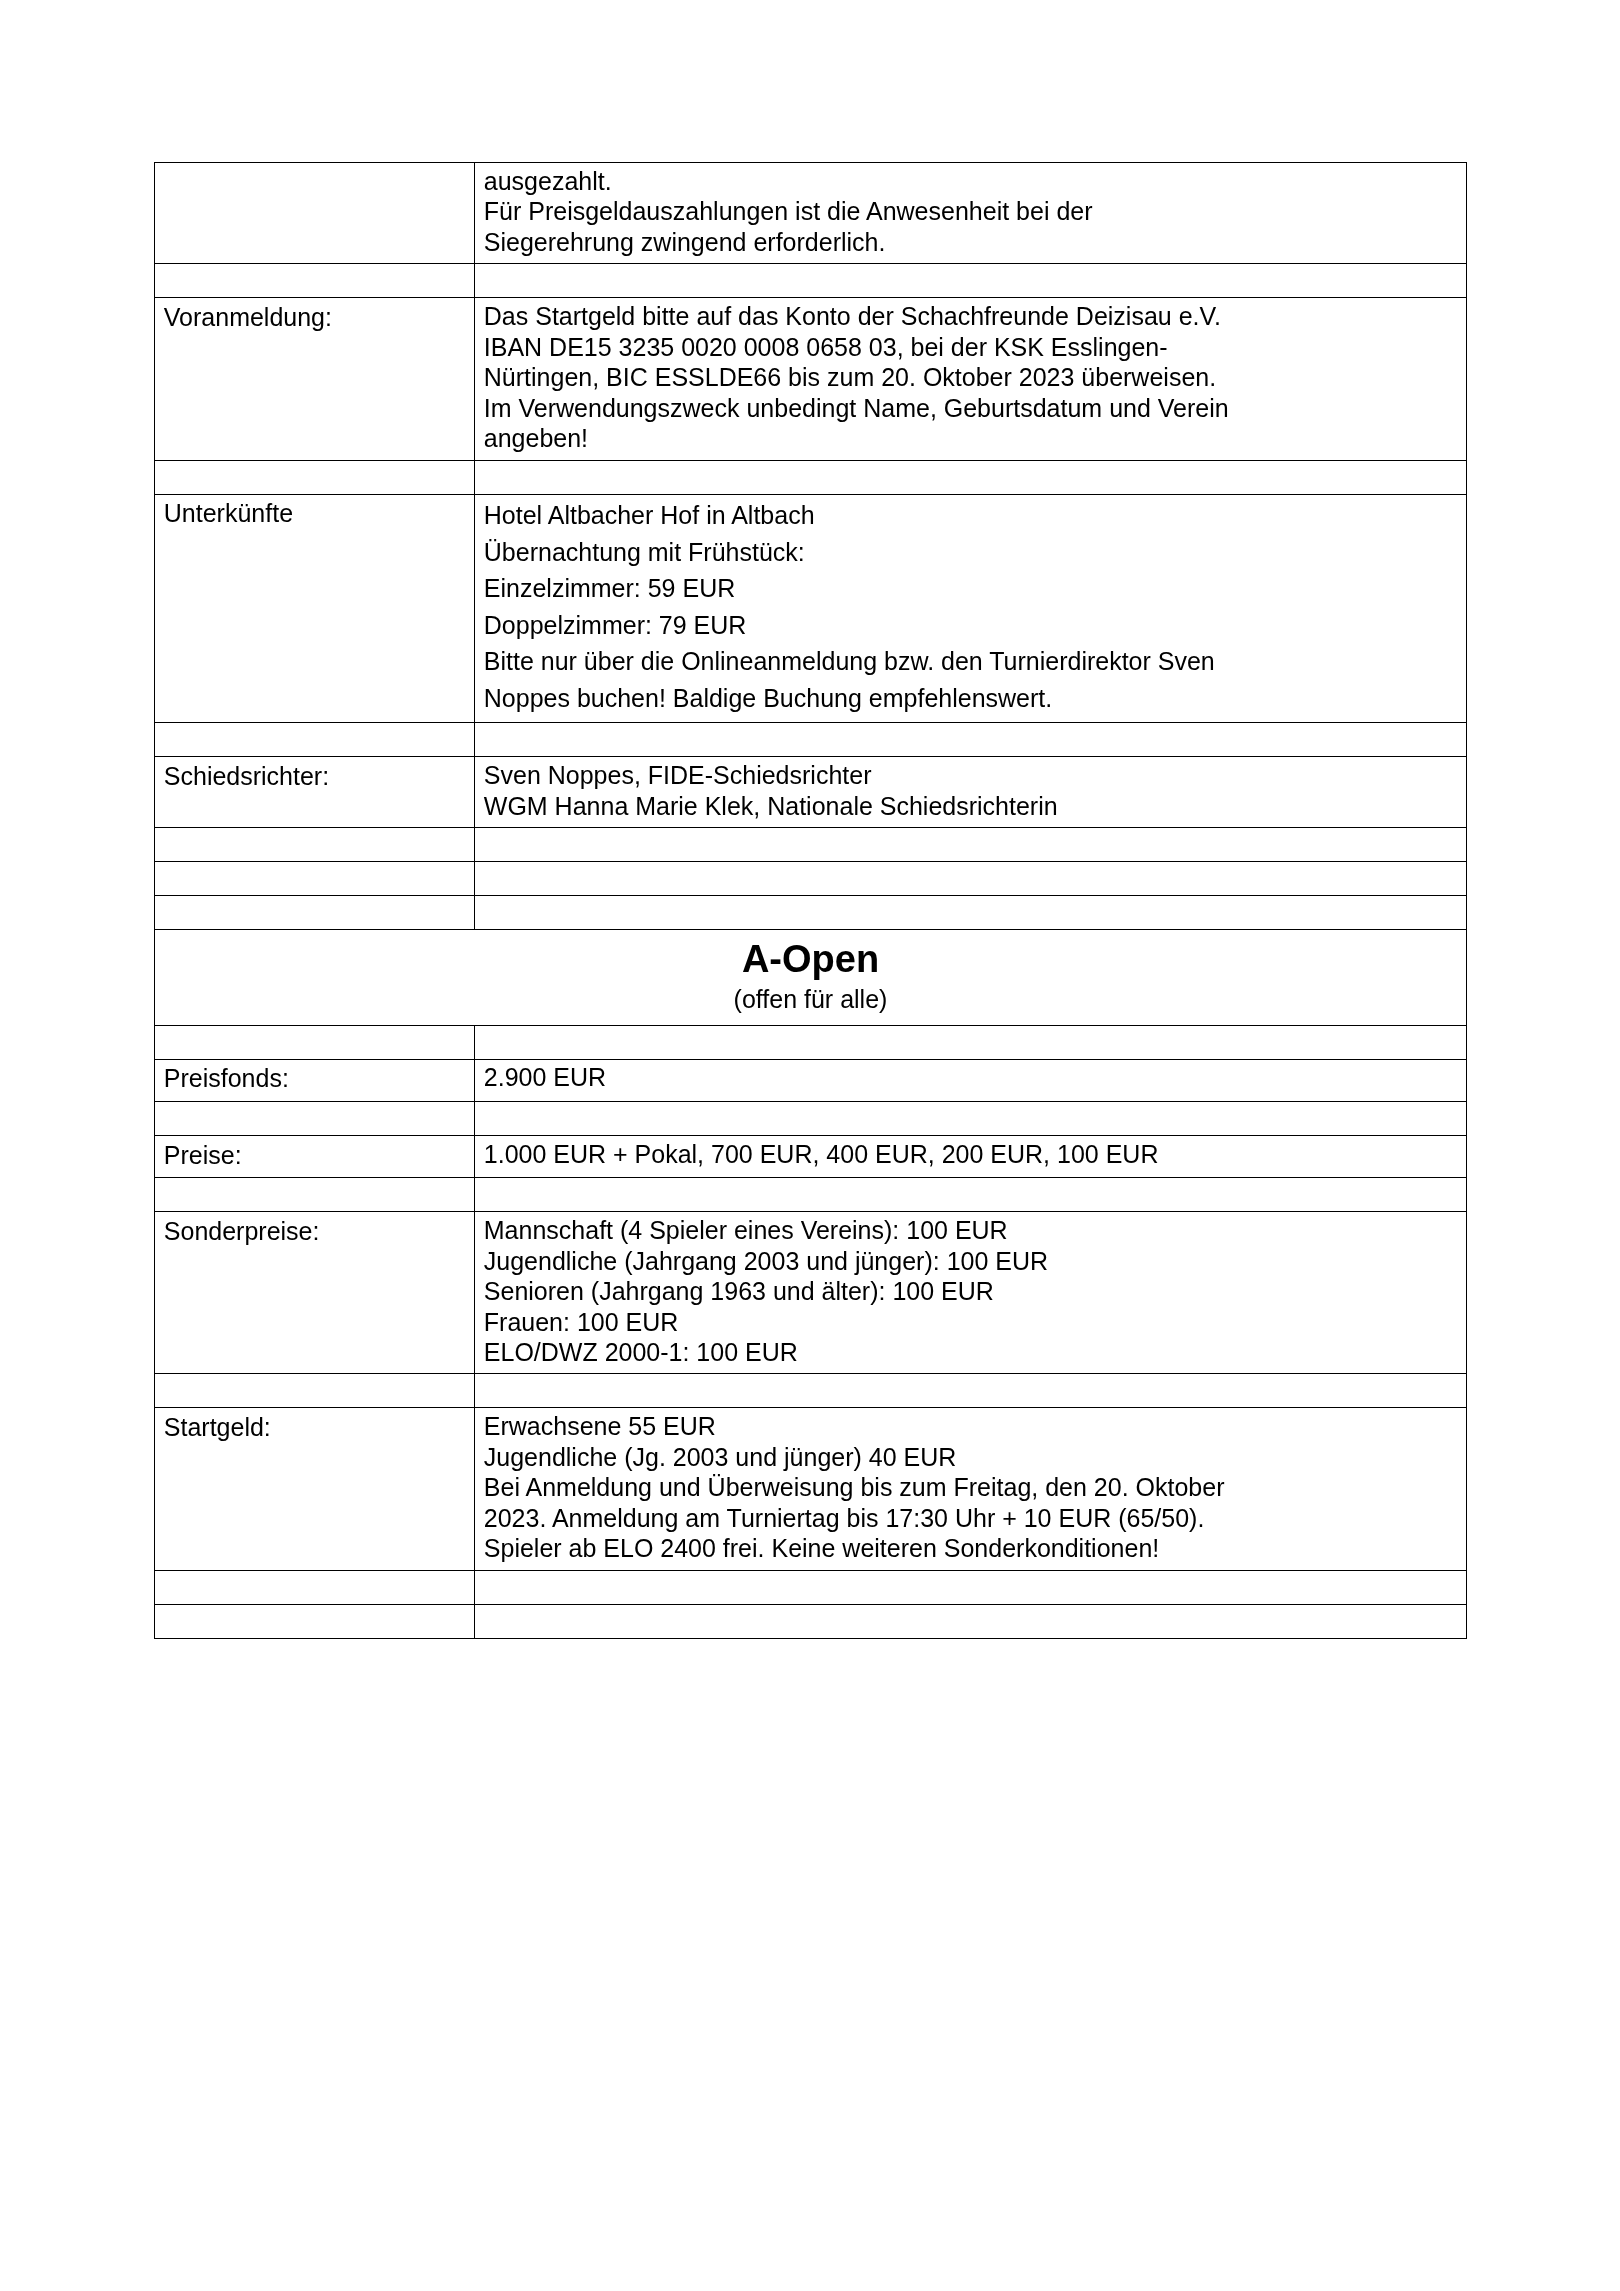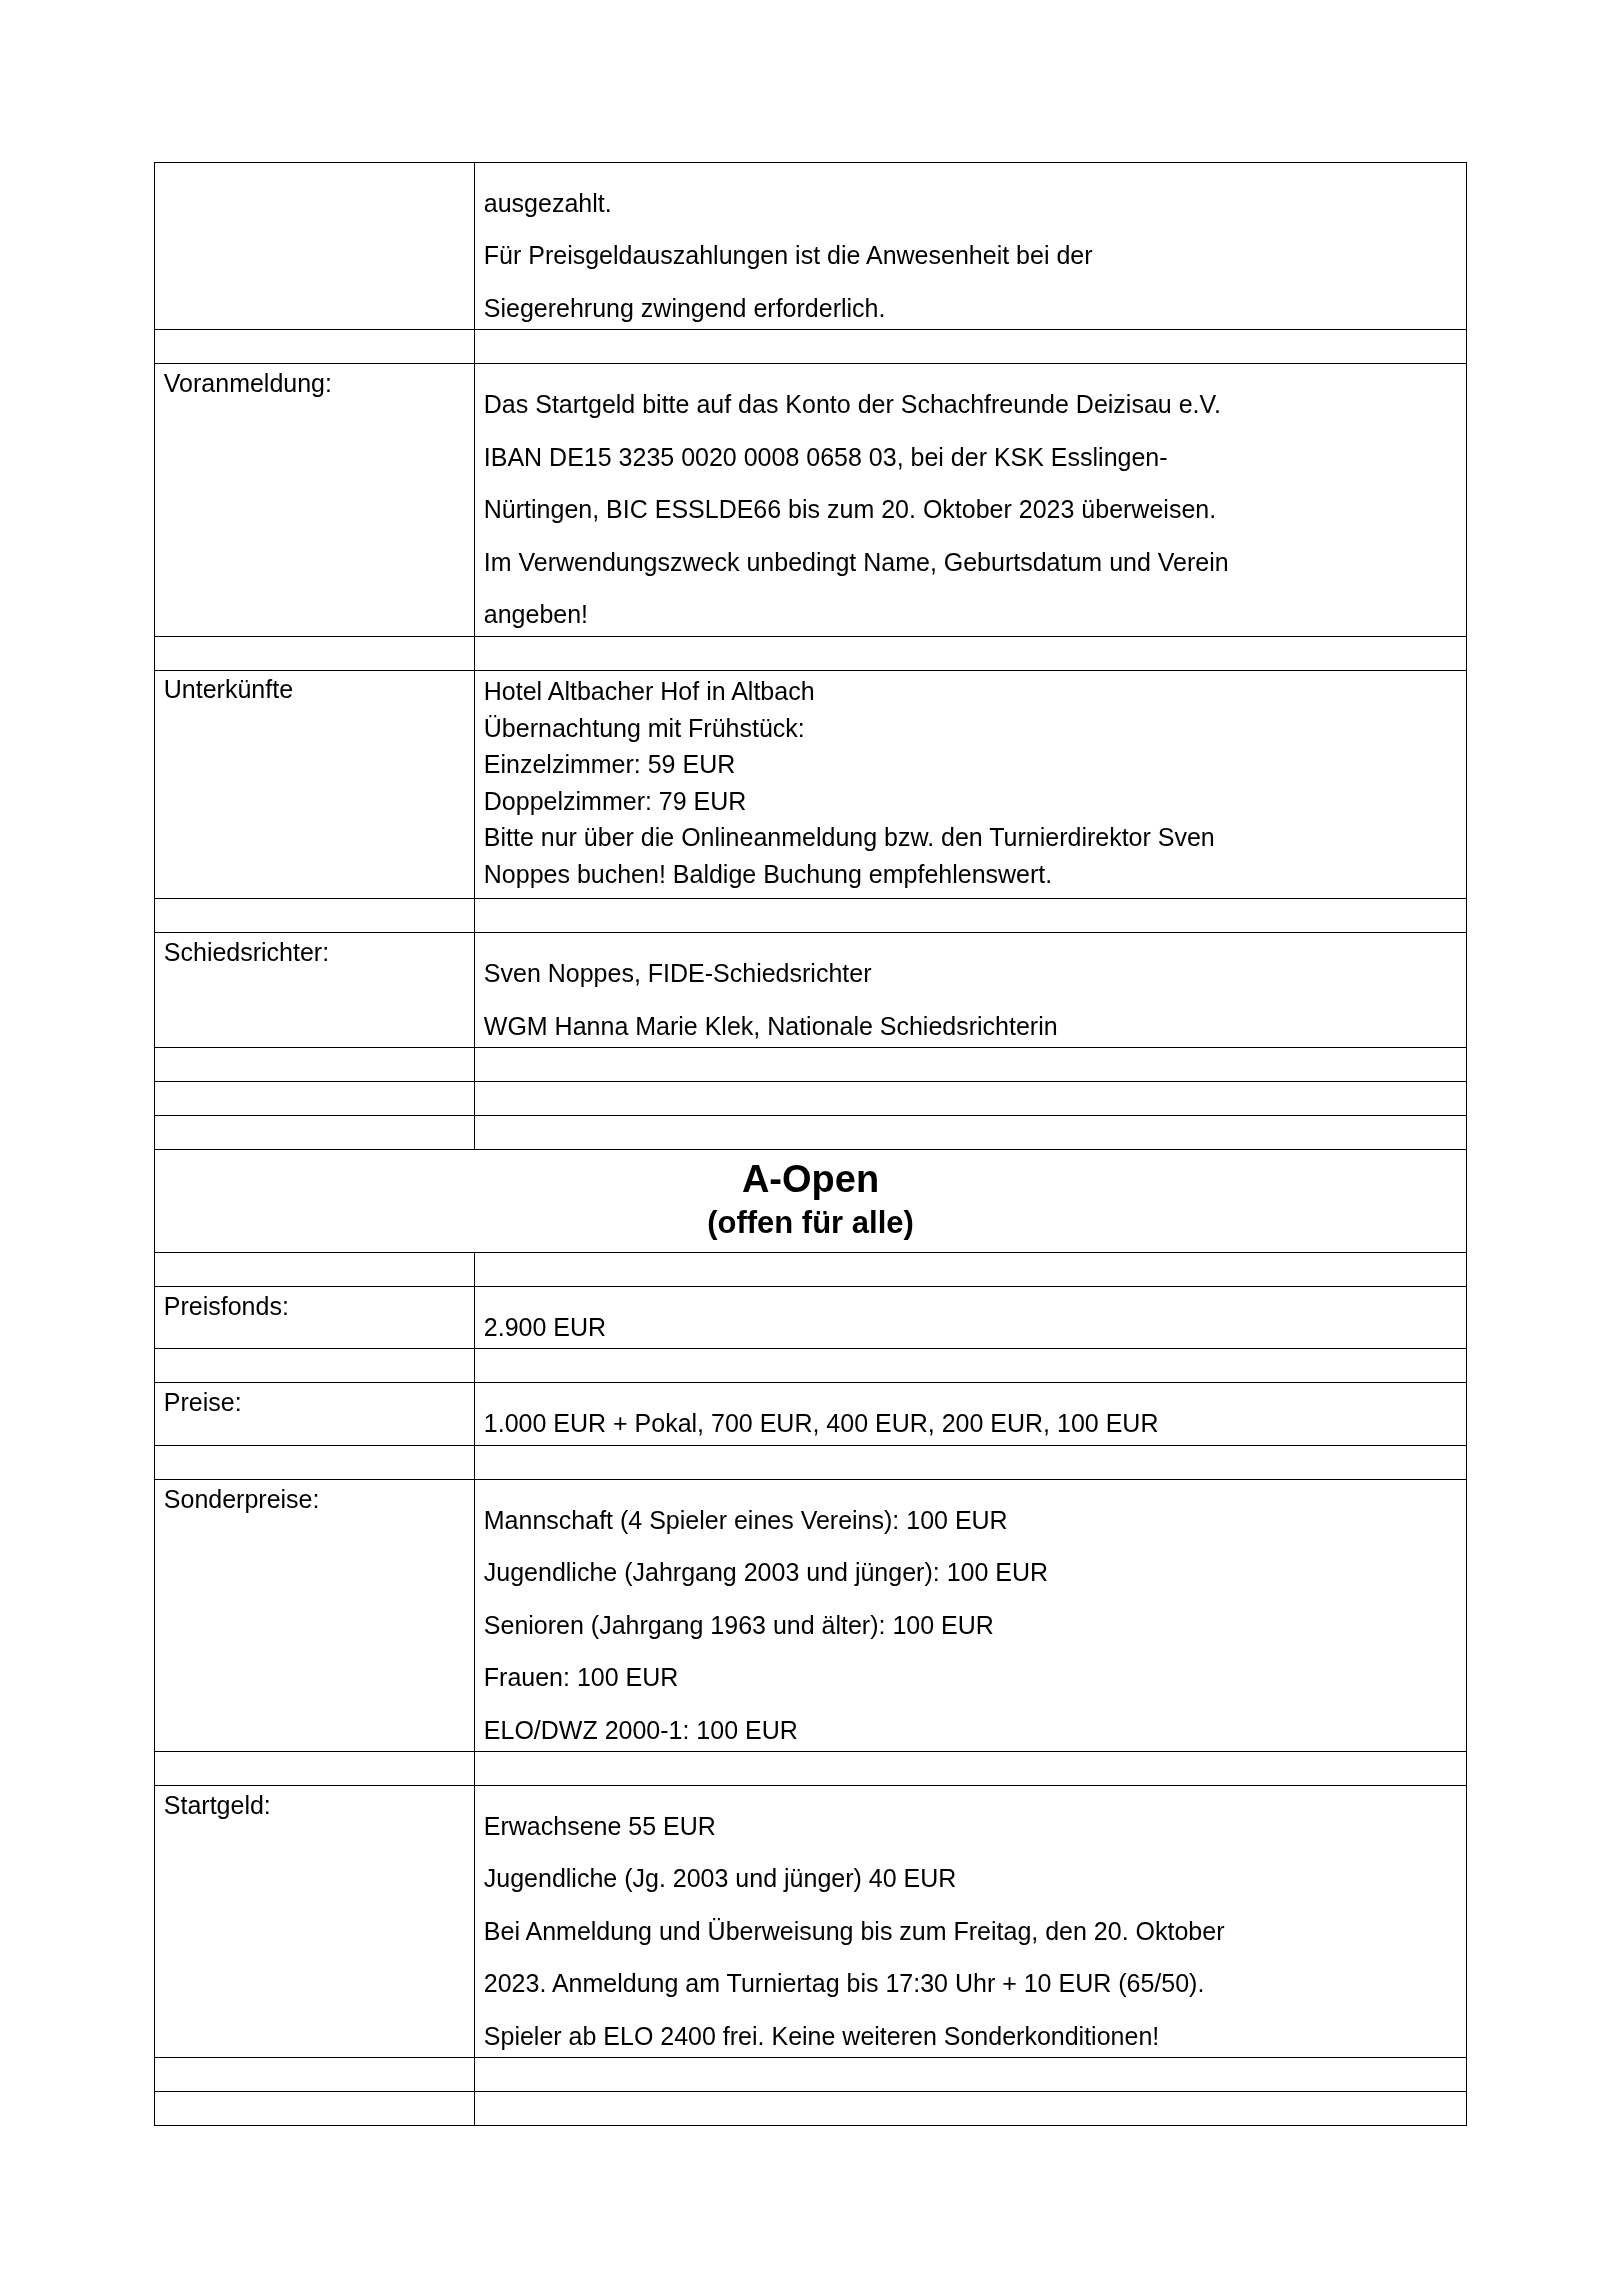--- a/index.html
+++ b/index.html
@@ -55,30 +55,30 @@
     text-align: center;
     padding: 5.9px 0 9.8px 0;
   }
   .heading-main {
     font-size: 38px;
     font-weight: bold;
     line-height: 1.25;
     display: block;
   }
   .heading-sub {
-    font-size: 31px;
-    font-weight: bold;
+    font-size: 25px;
+    font-weight: normal;
     line-height: 1.25;
     display: block;
   }
   .line {
     display: block;
     white-space: pre-wrap;
   }
-  .tight .line { line-height: 1.22; margin-top: 22px; }
+  .tight .line { line-height: 1.22; }
   .loose .line { line-height: 1.46; }
 </style>
 </head>
 <body>
 
 <div class="page">
   <table class="doc-table">
     <colgroup>
       <col class="c-label">
       <col class="c-value">

